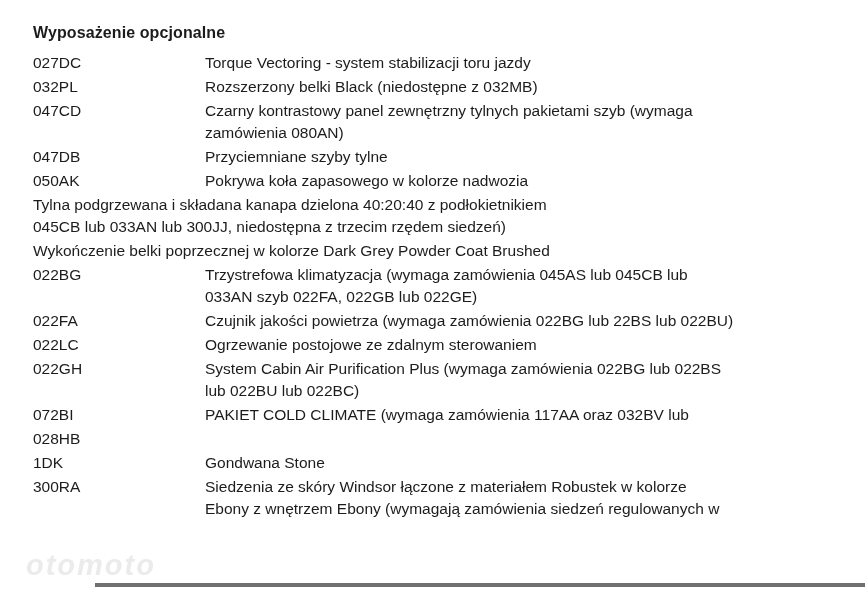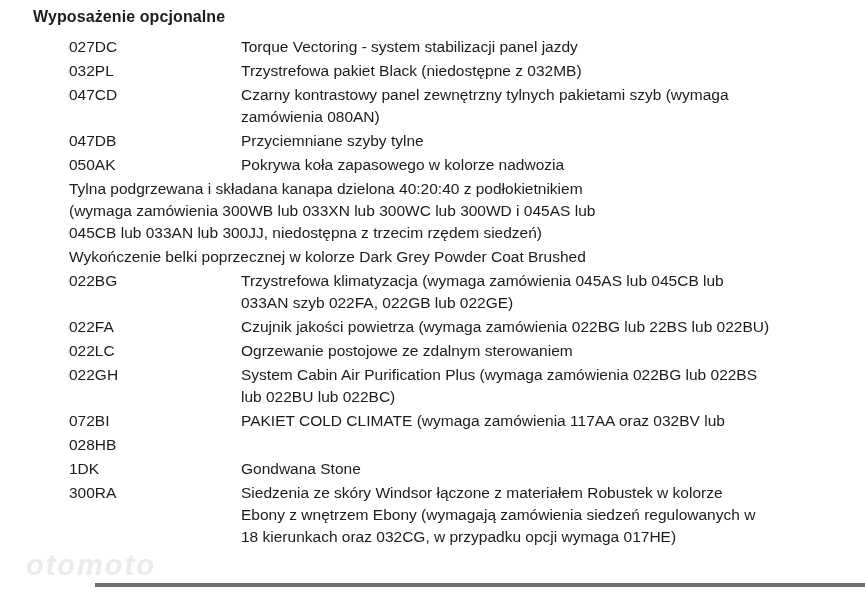--- a/index.html
+++ b/index.html
@@ -10,37 +10,36 @@
   *{margin:0;padding:0;box-sizing:border-box;}
   html,body{width:865px;height:592px;background:#ffffff;overflow:hidden;}
   body{
     font-family:"Liberation Sans","DejaVu Sans",sans-serif;
     color:var(--text);
     position:relative;
   }
   .page{
     position:absolute;
     inset:0;
-    padding:7px 0 0 33px;
+    padding:23px 0 0 33px;
   }
   h1.section-title{
     font-size:16px;
     font-weight:bold;
     line-height:20px;
     margin-bottom:9px;
     letter-spacing:0.1px;
   }
   .options{
     font-size:15.5px;
   }
   .row{
     display:flex;
     align-items:flex-start;
     margin-bottom:2px;
-    margin-left:36px;
   }
   .code{
     width:172px;
     flex:0 0 172px;
     line-height:22px;
     white-space:nowrap;
   }
   .desc{
     line-height:22px;
   }
@@ -71,28 +70,28 @@
 </head>
 <body>
 
 <div class="page">
   <h1 class="section-title">Wyposażenie opcjonalne</h1>
 
   <div class="options" id="options">
   <div class="row">
     <div class="code">027DC</div>
     <div class="desc">
-          <div class="line">Torque Vectoring - system stabilizacji panel jazdy</div>
+          <div class="line">Torque Vectoring - system stabilizacji toru jazdy</div>
         </div>
   </div>
 
   <div class="row">
     <div class="code">032PL</div>
     <div class="desc">
-          <div class="line">Trzystrefowa pakiet Black (niedostępne z 032MB)</div>
+          <div class="line">Rozszerzony belki Black (niedostępne z 032MB)</div>
         </div>
   </div>
 
   <div class="row">
     <div class="code">047CD</div>
     <div class="desc">
           <div class="line">Czarny kontrastowy panel zewnętrzny tylnych pakietami szyb (wymaga</div>
           <div class="line">zamówienia 080AN)</div>
         </div>
   </div>
@@ -107,21 +106,20 @@
   <div class="row">
     <div class="code">050AK</div>
     <div class="desc">
           <div class="line">Pokrywa koła zapasowego w kolorze nadwozia</div>
         </div>
   </div>
 
   <div class="row">
     <div class="desc">
           <div class="line">Tylna podgrzewana i składana kanapa dzielona 40:20:40 z podłokietnikiem</div>
-          <div class="line">(wymaga zamówienia 300WB lub 033XN lub 300WC lub 300WD i 045AS lub</div>
           <div class="line">045CB lub 033AN lub 300JJ, niedostępna z trzecim rzędem siedzeń)</div>
         </div>
   </div>
 
   <div class="row">
     <div class="desc">
           <div class="line">Wykończenie belki poprzecznej w kolorze Dark Grey Powder Coat Brushed</div>
         </div>
   </div>
 
@@ -171,21 +169,20 @@
     <div class="desc">
           <div class="line">Gondwana Stone</div>
         </div>
   </div>
 
   <div class="row">
     <div class="code">300RA</div>
     <div class="desc">
           <div class="line">Siedzenia ze skóry Windsor łączone z materiałem Robustek w kolorze</div>
           <div class="line">Ebony z wnętrzem Ebony (wymagają zamówienia siedzeń regulowanych w</div>
-          <div class="line">18 kierunkach oraz 032CG, w przypadku opcji wymaga 017HE)</div>
         </div>
   </div>
 </div>
 
   <div class="watermark">otomoto</div>
 
   <div class="bottom-rule"></div>
 </div>
 
 </body></html>

